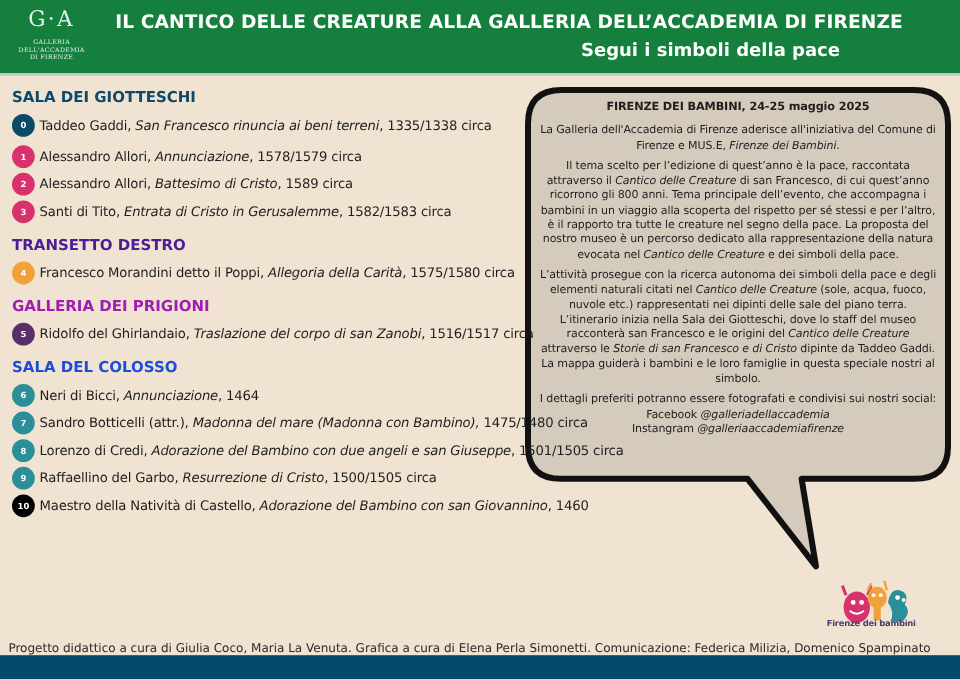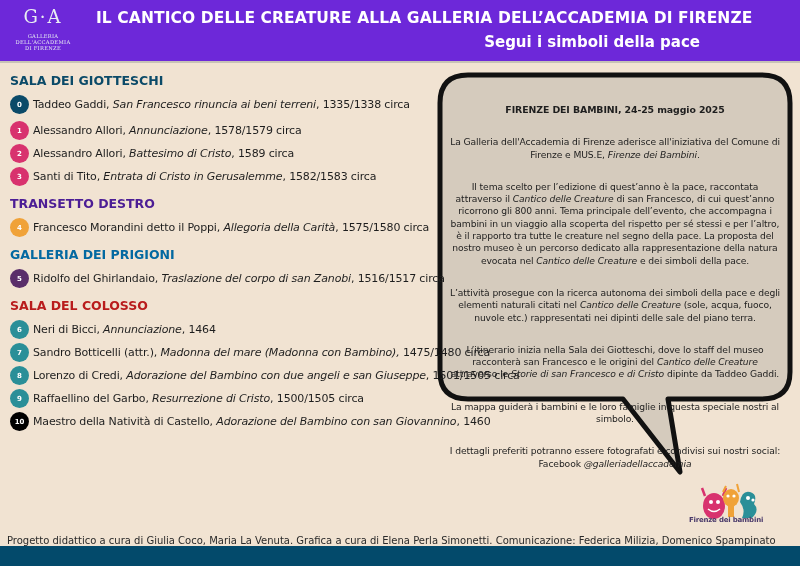--- a/index.html
+++ b/index.html
@@ -5,21 +5,21 @@
   * { box-sizing: border-box; margin: 0; padding: 0; }
   html, body { width: 800px; height: 566px; overflow: hidden; }
   body {
     background: #f1e3d2;
     font-family: "DejaVu Sans", "Liberation Sans", sans-serif;
     color: #1e1e1e;
     position: relative;
   }
   .header {
     position: absolute; left: 0; top: 0; width: 800px; height: 61px;
-    background: #6d28d9; color: #fff;
+    background: #15803d; color: #fff;
   }
   .logo {
     position: absolute; left: 12px; top: 6px; width: 62px; text-align: center;
     font-family: "DejaVu Serif", "Liberation Serif", serif; color: #e8eef2;
   }
   .logo-mark { font-size: 18px; letter-spacing: 2px; line-height: 22px; }
   .logo-sub { font-size: 5.2px; line-height: 6px; letter-spacing: 0.3px; margin-top: 5px; }
   .title-main {
     position: absolute; left: 96px; top: 9px; width: 604px; text-align: center;
     font-size: 15.5px; font-weight: bold; letter-spacing: 0.1px; white-space: nowrap;
@@ -44,21 +44,21 @@
   .credits {
     position: absolute; left: 7px; top: 535px; font-size: 10px; color: #2a2a2a; white-space: nowrap;
   }
   .footer { position: absolute; left: 0; top: 546px; width: 800px; height: 20px; background: #034a6b; }
 
   .bubble-svg { position: absolute; left: 0; top: 0; }
   .bubble-text {
     position: absolute; left: 448px; top: 84px; width: 334px;
     text-align: center; font-size: 9.2px; line-height: 12.3px; color: #1e1e1e; letter-spacing: -0.1px;
   }
-  .bubble-text p { margin-bottom: 5px; margin-top: 20px; }
+  .bubble-text p { margin-bottom: 5px; }
   .bubble-text .b-title { font-weight: bold; font-size: 9.4px; margin-bottom: 7px; }
   .bubble-text i { font-style: italic; }
   .bubble-text .tight { margin-bottom: 0; }
 
   .kids-logo { position: absolute; left: 690px; top: 478px; width: 80px; height: 50px; }
   .kids-label {
     position: absolute; left: 686px; top: 516px; width: 80px; text-align: center;
     font-size: 7px; font-weight: bold; color: #4a3a6a; letter-spacing: -0.2px;
   }
 </style>
@@ -93,20 +93,21 @@
 
 <div class="bubble-text">
   <p class="b-title">FIRENZE DEI BAMBINI, 24-25 maggio 2025</p>
   <p><span>La Galleria dell'Accademia di Firenze aderisce all'iniziativa del Comune di Firenze e MUS.E, </span><i>Firenze dei Bambini</i><span>.</span></p>
   <p><span>Il tema scelto per l’edizione di quest’anno è la pace, raccontata attraverso il </span><i>Cantico delle Creature</i><span> di san Francesco, di cui quest’anno ricorrono gli 800 anni. Tema principale dell’evento, che accompagna i bambini in un viaggio alla scoperta del rispetto per sé stessi e per l’altro, è il rapporto tra tutte le creature nel segno della pace. La proposta del nostro museo è un percorso dedicato alla rappresentazione della natura evocata nel </span><i>Cantico delle Creature</i><span> e dei simboli della pace.</span></p>
   <p class="tight"><span>L’attività prosegue con la ricerca autonoma dei simboli della pace e degli elementi naturali citati nel </span><i>Cantico delle Creature</i><span> (sole, acqua, fuoco, nuvole etc.) rappresentati nei dipinti delle sale del piano terra.</span></p>
   <p class="tight"><span>L’itinerario inizia nella Sala dei Giotteschi, dove lo staff del museo racconterà san Francesco e le origini del </span><i>Cantico delle Creature</i><span> attraverso le </span><i>Storie di san Francesco e di Cristo</i><span> dipinte da Taddeo Gaddi.</span></p>
   <p>La mappa guiderà i bambini e le loro famiglie in questa speciale nostri al simbolo.</p>
   <p class="tight">I dettagli preferiti potranno essere fotografati e condivisi sui nostri social:</p>
   <div><span>Facebook </span><i>@galleriadellaccademia</i></div>
+  <div><span>Instangram </span><i>@galleriaaccademiafirenze</i></div>
 </div>
 
 <div class="list">
 
   <div class="section-title" style="color:#0b4a68">SALA DEI GIOTTESCHI</div>
   <div class="item" style="margin-top:3px">
     <span class="badge" style="background:#0b4a68">0</span>
     <span class="item-text"><span>Taddeo Gaddi, </span><i>San Francesco rinuncia ai beni terreni</i><span>, 1335/1338 circa</span></span>
   </div>
 
@@ -122,27 +123,27 @@
     <span class="badge" style="background:#d8326e">3</span>
     <span class="item-text"><span>Santi di Tito, </span><i>Entrata di Cristo in Gerusalemme</i><span>, 1582/1583 circa</span></span>
   </div>
 
   <div class="section-title" style="color:#4c1d95;margin-top:7px">TRANSETTO DESTRO</div>
   <div class="item" style="margin-top:3px">
     <span class="badge" style="background:#f0a238">4</span>
     <span class="item-text"><span>Francesco Morandini detto il Poppi, </span><i>Allegoria della Carità</i><span>, 1575/1580 circa</span></span>
   </div>
 
-  <div class="section-title" style="color:#0369a1;margin-top:7px">GALLERIA DEI PRIGIONI</div>
+  <div class="section-title" style="color:#a21caf;margin-top:7px">GALLERIA DEI PRIGIONI</div>
   <div class="item" style="margin-top:3px">
     <span class="badge" style="background:#5a2e6a">5</span>
     <span class="item-text"><span>Ridolfo del Ghirlandaio, </span><i>Traslazione del corpo di san Zanobi</i><span>, 1516/1517 circa</span></span>
   </div>
 
-  <div class="section-title" style="color:#b91c1c;margin-top:7px">SALA DEL COLOSSO</div>
+  <div class="section-title" style="color:#1d4ed8;margin-top:7px">SALA DEL COLOSSO</div>
   <div class="item" style="margin-top:3px">
     <span class="badge" style="background:#2a8f98">6</span>
     <span class="item-text"><span>Neri di Bicci, </span><i>Annunciazione</i><span>, 1464</span></span>
   </div>
   <div class="item">
     <span class="badge" style="background:#2a8f98">7</span>
     <span class="item-text"><span>Sandro Botticelli (attr.), </span><i>Madonna del mare (Madonna con Bambino),</i><span> 1475/1480 circa</span></span>
   </div>
   <div class="item">
     <span class="badge" style="background:#2a8f98">8</span>

